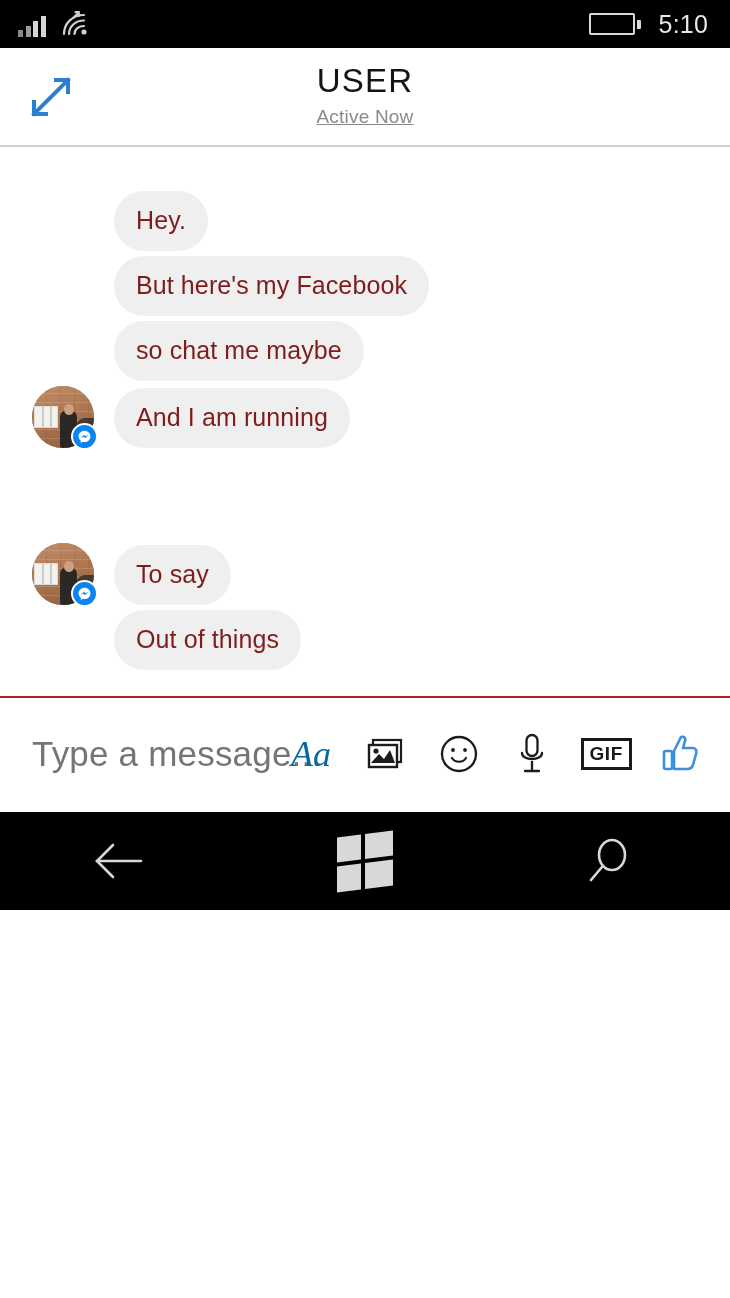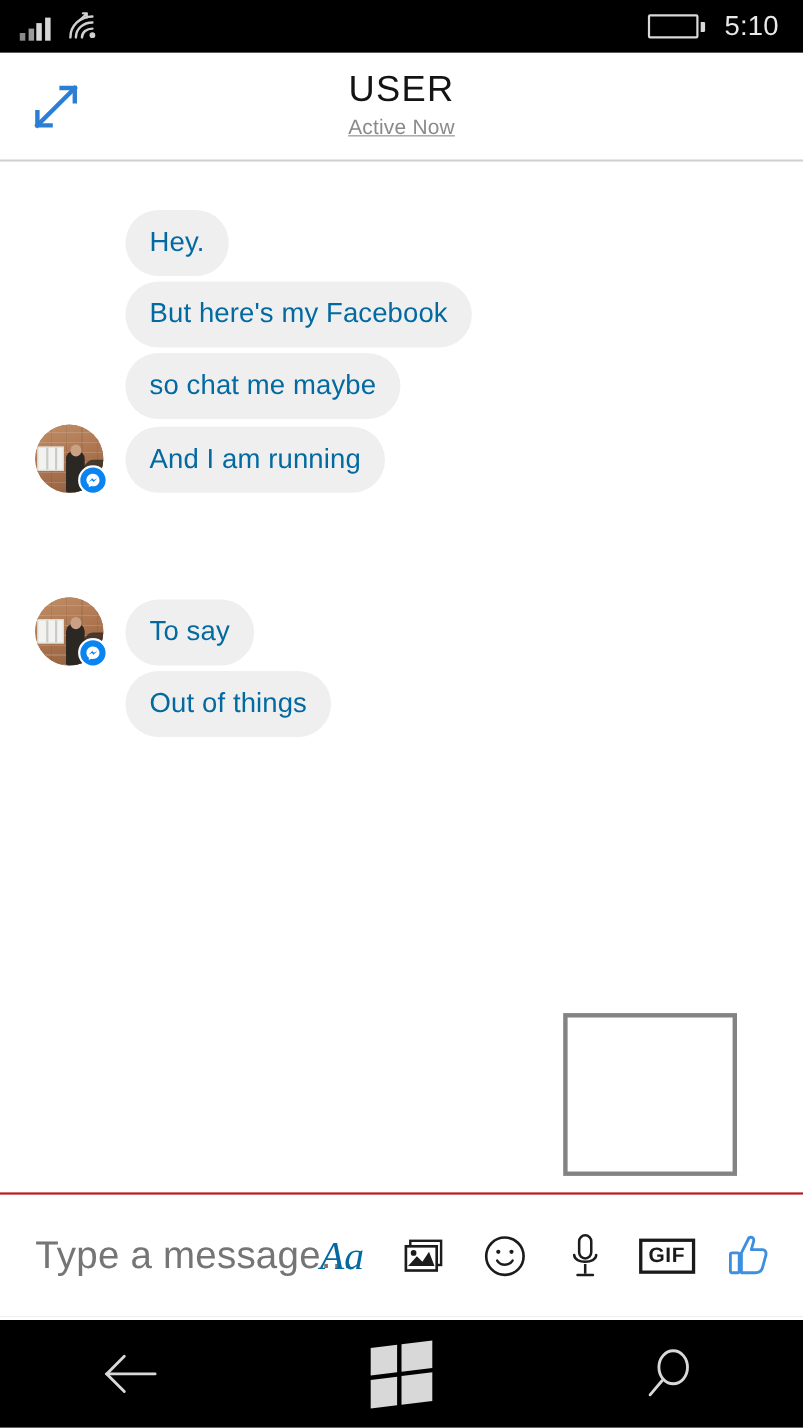--- a/index.html
+++ b/index.html
@@ -8,21 +8,21 @@
     width: 730px;
     height: 1298px;
     background: #ffffff;
     font-family: "Liberation Sans", sans-serif;
     overflow: hidden;
   }
 
   #app {
     position: relative;
     width: 730px;
-    height: 1298px;
+    height: 910px;
     background: #ffffff;
     display: flex;
     flex-direction: column;
   }
 
   
   .status-bar {
     height: 48px;
     background: #000000;
     display: flex;
@@ -185,21 +185,21 @@
     max-width: 560px;
     padding: 13px 22px 15px 22px;
     border-radius: 30px;
     font-size: 25px;
     line-height: 1.28;
     letter-spacing: 0.1px;
     word-wrap: break-word;
   }
   .bubble.in {
     background: #efefef;
-    color: #0369a1;
+    color: #7f1d1d;
   }
   .bubble.out {
     background: #0f8bf5;
     color: #ffffff;
   }
   .spacer-lg { height: 56px; }
   .spacer-md { height: 34px; }
 
   .image-placeholder {
     position: absolute;

